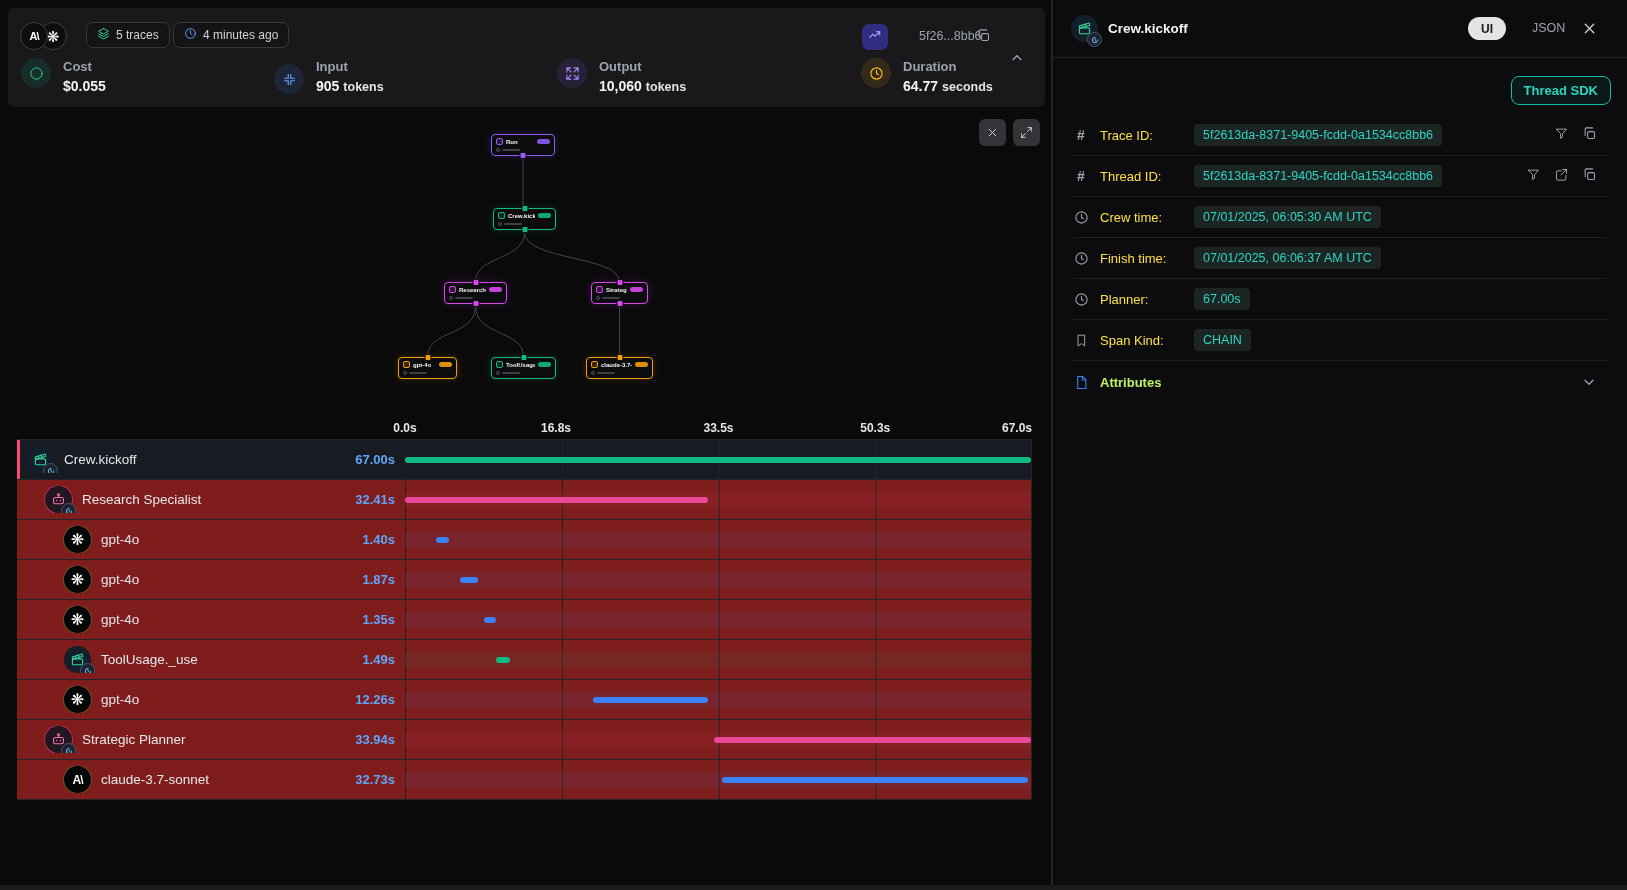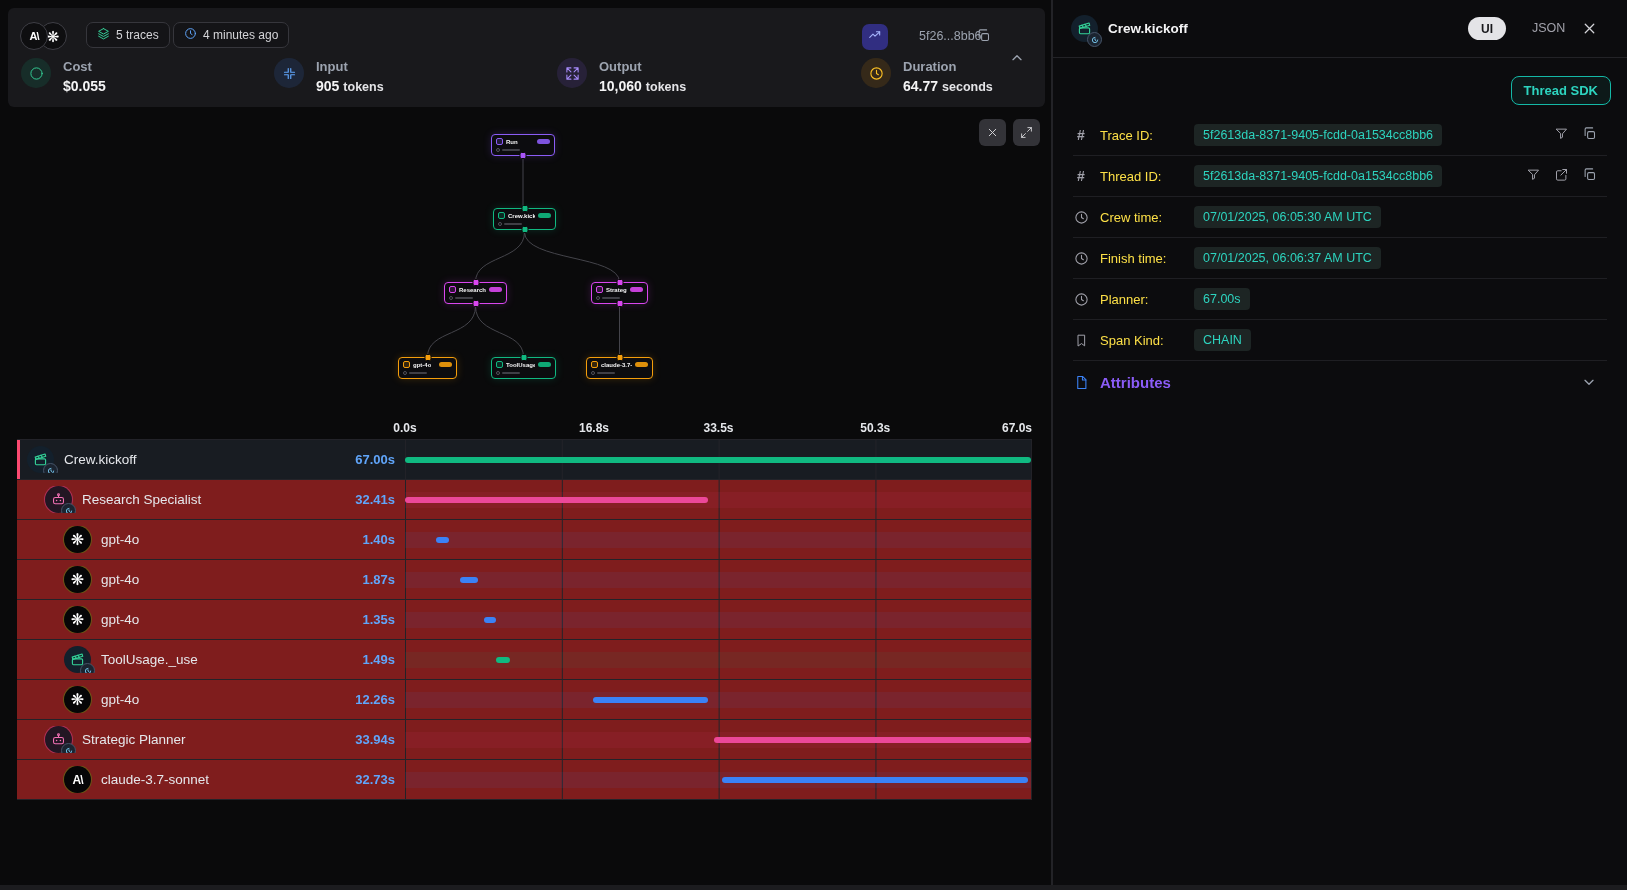--- a/index.html
+++ b/index.html
@@ -92,21 +92,21 @@
   .p-fields{position:absolute;left:20px;right:20px;top:115px;}
   .p-row{position:relative;display:flex;align-items:center;height:40px;border-bottom:1px solid #1f1f23;}
   .p-ic{width:16px;height:16px;margin-right:11px;display:flex;align-items:center;justify-content:center;flex:none;}
   .p-ic svg{width:15px;height:15px;}
   .hash{font-size:14px;font-weight:bold;color:#a1a1aa;}
   .p-label{font-size:13px;color:#fde047;min-width:82px;}
   .p-value{margin-left:12px;font-size:12.5px;color:#2dd4bf;background:#1d2524;border-radius:4px;padding:4px 9px;}
   .p-actions{position:absolute;right:10px;top:0;height:100%;display:flex;align-items:center;gap:13px;}
   .p-actions svg{width:15px;height:15px;}
   .attr-row{position:relative;display:flex;align-items:center;height:42px;}
-  .attr-label{font-size:15px;font-weight:bold;color:#8b5cf6;}
+  .attr-label{font-size:13px;font-weight:bold;color:#bef264;}
   .attr-chev{position:absolute;right:10px;width:16px;height:16px;}
   .attr-chev svg{width:16px;height:16px;}
   .bottom-strip{position:absolute;left:0;bottom:0;width:1627px;height:5px;background:#1c1c1f;}
 </style>
 </head>
 <body>
 
 <div class="app">
 
   <div class="top-strip">
@@ -149,21 +149,21 @@
       <div class="m-ic cost" id="ic-dollar">
           <svg viewBox="0 0 24 24" fill="none" stroke="#34d399" stroke-width="1.5" stroke-linecap="round" stroke-linejoin="round">
             <circle cx="12" cy="12" r="9"></circle>
           </svg>
         </div>
       <div>
           <div class="m-label">Cost</div>
         <div class="m-value"><span>$0.055</span><span class="unit"></span></div>
         </div>
     </div>
-    <div class="metric" style="left:266px;">
+    <div class="metric" style="left:266px;align-items:flex-end;">
       <div class="m-ic input" id="ic-arrin">
           <svg viewBox="0 0 24 24" fill="none" stroke="#60a5fa" stroke-width="1.9" stroke-linecap="round" stroke-linejoin="round">
             <path d="M10 4v6H4M14 4v6h6M10 20v-6H4M14 20v-6h6"></path>
           </svg>
         </div>
       <div>
           <div class="m-label">Input</div>
         <div class="m-value"><span>905</span><span class="unit">tokens</span></div>
         </div>
     </div>
@@ -303,21 +303,21 @@
     <div class="gbtn fullscreen" id="ic-gexpand">
         <svg viewBox="0 0 24 24" fill="none" stroke="#d4d4d8" stroke-width="1.7" stroke-linecap="round" stroke-linejoin="round">
           <path d="M14.5 3H21v6.5M9.5 21H3v-6.5M21 3l-7 7M3 21l7-7"></path>
         </svg>
       </div>
   </div>
 
   <div class="wf">
     <div class="wf-axis" id="wf-axis">
         <span class="wf-tick" style="left:388px;transform:translateX(-50%)">0.0s</span>
-        <span class="wf-tick" style="left:577px;transform:translateX(-50%)">16.8s</span>
+        <span class="wf-tick" style="left:539px;transform:translateX(-50%)">16.8s</span>
         <span class="wf-tick" style="left:701.5px;transform:translateX(-50%)">33.5s</span>
         <span class="wf-tick" style="left:858.25px;transform:translateX(-50%)">50.3s</span>
         <span class="wf-tick" style="left:1015px;transform:translateX(-100%)">67.0s</span>
       </div>
     <div class="wf-rows" id="wf-rows">
         <div class="wf-row sel">
           <div class="wf-label ind0">
             <span class="wf-icon ic-crew">
               <svg viewBox="0 0 24 24" fill="none" stroke="#34d399" stroke-width="1.6" stroke-linecap="round" stroke-linejoin="round">
                 <path d="M4.5 8.6 18.4 4.2l1 3.3L5.5 11.9z"></path>

